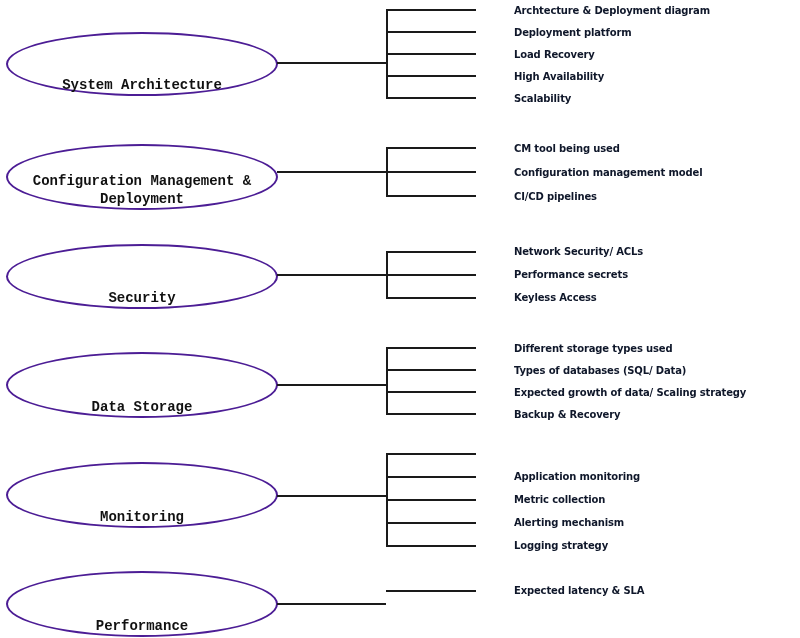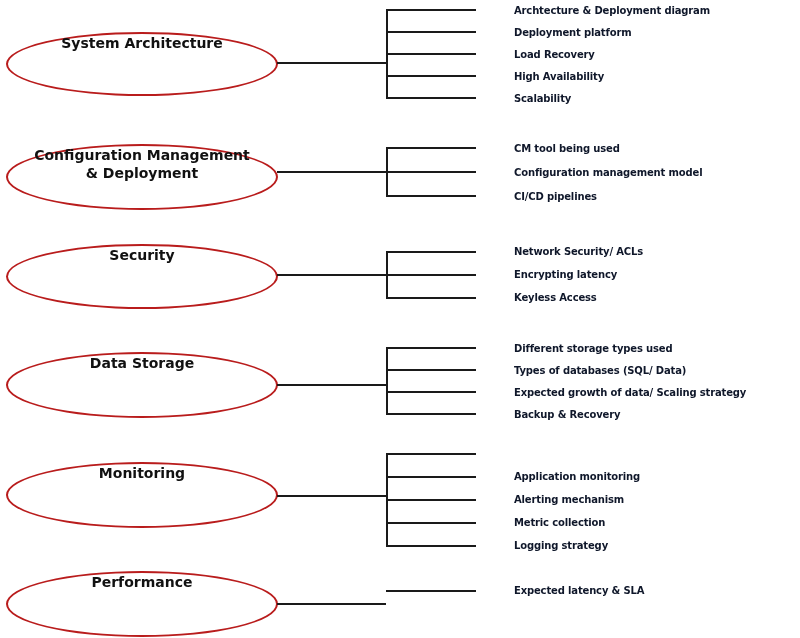--- a/index.html
+++ b/index.html
@@ -5,25 +5,26 @@
   html,body{margin:0;padding:0;background:#ffffff;}
   .canvas{
     position:relative;
     width:800px;height:638px;
     background:#ffffff;
     font-family:"DejaVu Sans",sans-serif;
     overflow:hidden;
   }
   .ellipse{
     position:absolute;left:6px;width:272px;
-    border:2px solid #b91c1c;border-radius:50%;
+    border:2px solid #4c1d95;border-radius:50%;
     box-sizing:border-box;
-    display:flex;align-items:flex-start;justify-content:center;
+    display:flex;align-items:flex-end;justify-content:center;
     text-align:center;padding:0 18px;
     background:#ffffff;
+    font-family:Liberation Mono, monospace;
   }
   .topic-label{
     font-size:14px;font-weight:bold;color:#111111;line-height:1.3;
   }
   .trunk{
     position:absolute;left:277px;width:109px;height:2px;background:#1a1a1a;
   }
   .branches{
     position:absolute;left:386px;
   }
@@ -99,21 +100,21 @@
       <span class="topic-label">Security</span>
     </div>
     <div class="trunk" style="top:274px"></div>
     <div class="branches" style="top:240px;--rh:23px">
       <div class="row">
         <div class="bline"></div>
         <div class="leaf">Network Security/ ACLs</div>
       </div>
       <div class="row">
         <div class="bline"></div>
-        <div class="leaf">Encrypting latency</div>
+        <div class="leaf">Performance secrets</div>
       </div>
       <div class="row">
         <div class="bline"></div>
         <div class="leaf">Keyless Access</div>
       </div>
     </div>
   </div>
 
   <div>
     <div class="ellipse" style="top:352px;height:66px">
@@ -148,25 +149,25 @@
     <div class="branches" style="top:442px;--rh:23px">
       <div class="row">
         <div class="bline"></div>
       </div>
       <div class="row">
         <div class="bline"></div>
         <div class="leaf">Application monitoring</div>
       </div>
       <div class="row">
         <div class="bline"></div>
-        <div class="leaf">Alerting mechanism</div>
+        <div class="leaf">Metric collection</div>
       </div>
       <div class="row">
         <div class="bline"></div>
-        <div class="leaf">Metric collection</div>
+        <div class="leaf">Alerting mechanism</div>
       </div>
       <div class="row">
         <div class="bline"></div>
         <div class="leaf">Logging strategy</div>
       </div>
     </div>
   </div>
 
   <div>
     <div class="ellipse" style="top:571px;height:66px">

